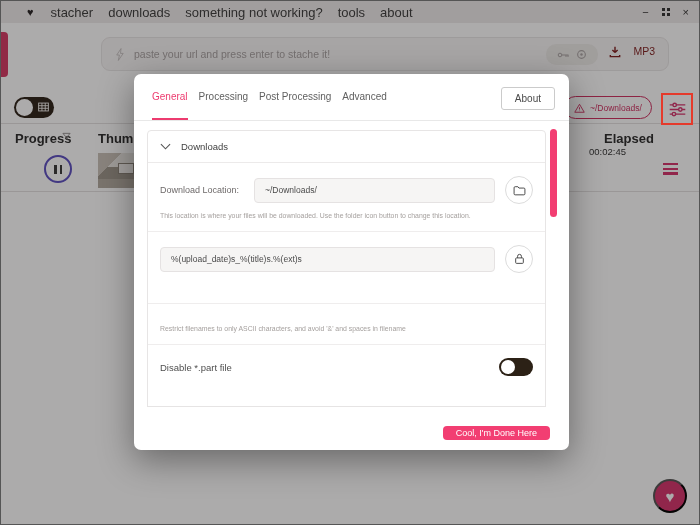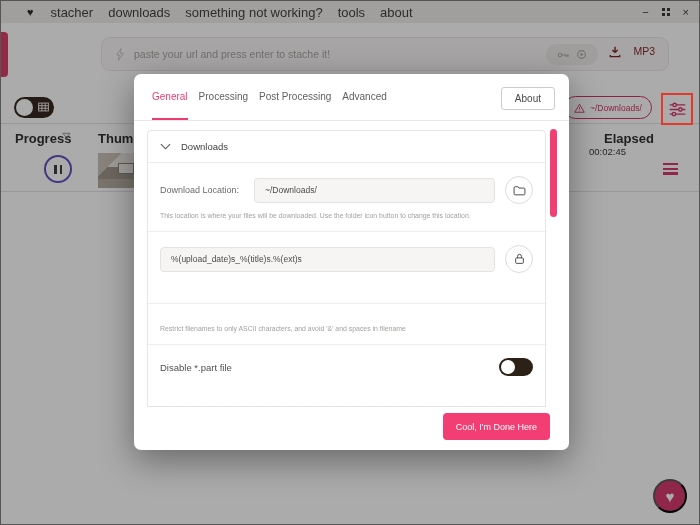--- a/index.html
+++ b/index.html
@@ -82,21 +82,21 @@
             font-size:8.5px; color:#4a4a4a; outline:none; font-family:"Liberation Sans",sans-serif; min-width:0; }
   .circ { flex:none; width:28px; height:28px; margin-left:10px; border:1px solid #dcdcdc; border-radius:50%;
           background:#fff; display:flex; align-items:center; justify-content:center; color:#4a4a4a; }
   .fhelp { margin-top:8px; font-size:6.9px; color:#a5a09e; }
   .tlabel { flex:1; font-size:9.5px; color:#4f4f4f; }
   .toggle { position:relative; flex:none; width:34px; height:18px; background:#2c2116; border-radius:9px; }
   .toggle .knob { position:absolute; left:2px; top:2px; width:14px; height:14px; background:#fff; border-radius:50%; }
   .row-format { padding-bottom:30px; }
   .row-nopart { }
   .scroll-thumb { position:absolute; left:416px; top:55px; width:7px; height:88px; background:#f23e72; border-radius:4px; }
-  .done-btn { position:absolute; right:19px; bottom:10px; height:27px; padding:0 13px; background:#f23e72; color:#fff;
+  .done-btn { position:absolute; right:19px; bottom:10px; height:14px; padding:0 13px; background:#f23e72; color:#fff;
               border:none; border-radius:4px; font-size:9px; font-family:"Liberation Sans",sans-serif; display:flex; align-items:center; }
   svg { display:block; }
 </style>
 </head>
 <body>
 
 <div class="app">
 
   <div class="menubar">
     <span class="mheart">♥</span>

